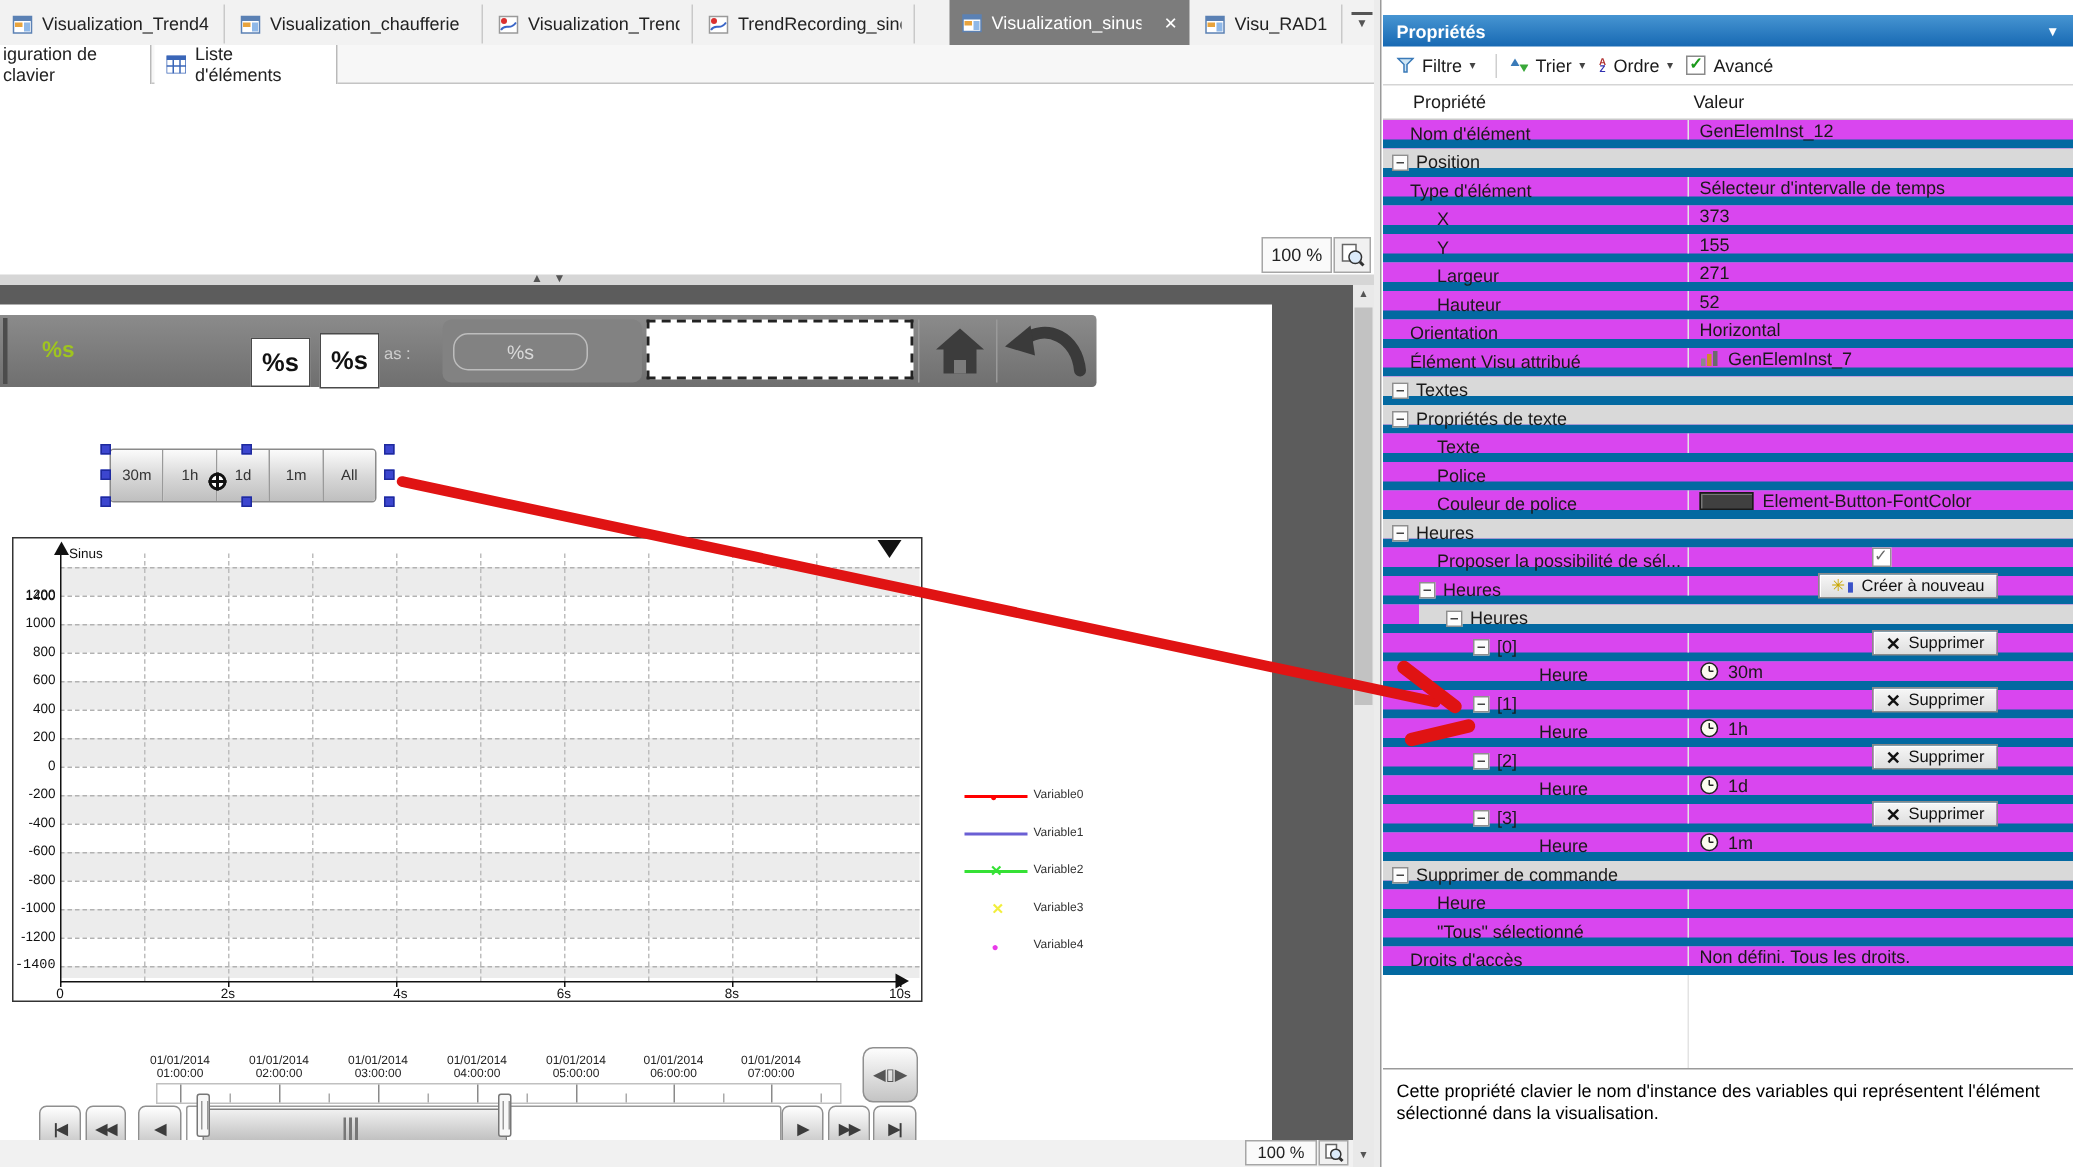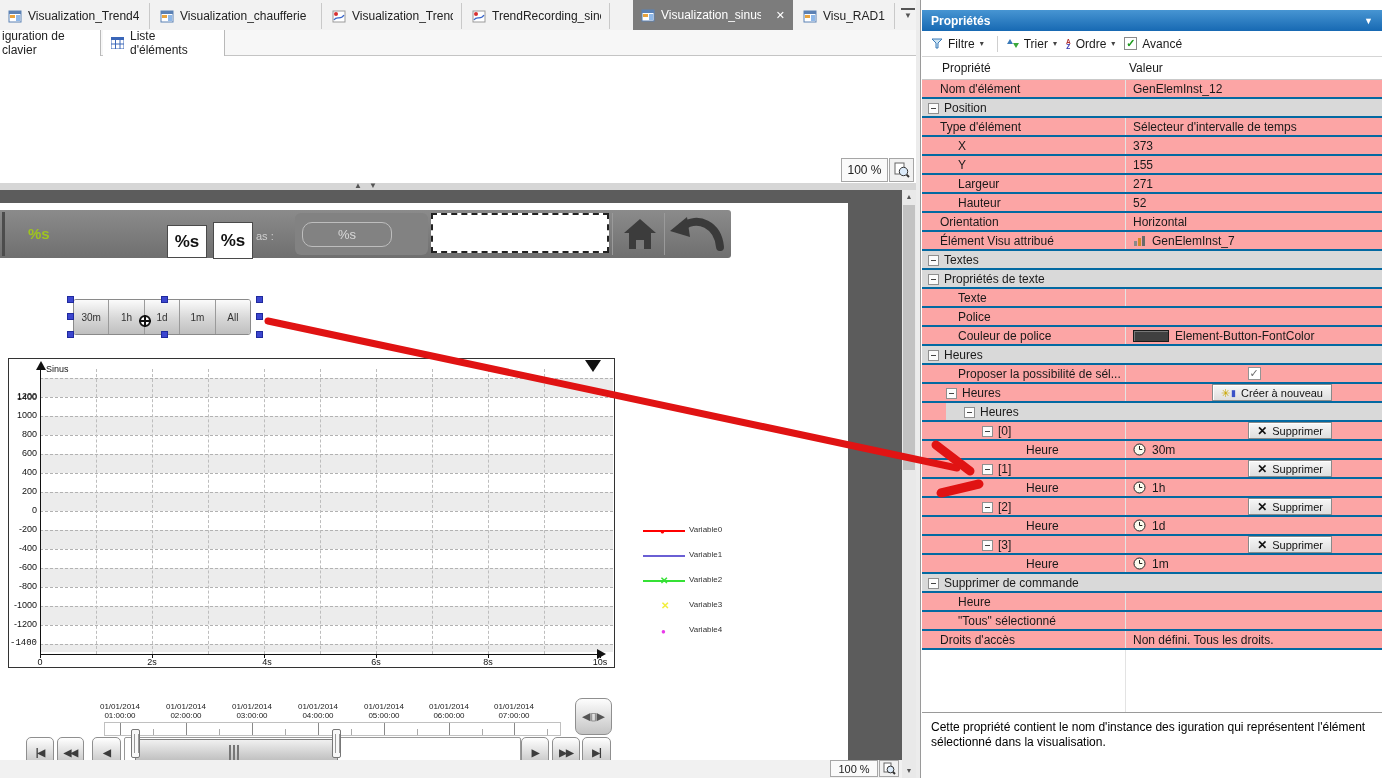--- a/index.html
+++ b/index.html
@@ -131,21 +131,21 @@
   .azbox .a { color:#b03030; } .azbox .z { color:#3030b0; }
   .ckadv { width:13px; height:13px; border:1px solid #8a8a8a; background:#fff; color:#1c9a1c;
         font-size:11px; font-weight:bold; line-height:11px; text-align:center; }
   #ppcols { position:absolute; left:1px; top:57px; right:0; height:23px; border-bottom:1px solid #c9c9c9;
         font-size:12px; color:#1a1a1a; }
   #ppcols span:first-child { position:absolute; left:20px; top:4px; }
   #ppcols span:last-child  { position:absolute; left:207px; top:4px; }
 
   #prows { position:absolute; left:1px; top:80px; right:0; }
   .prow { position:relative; height:19px; font-size:12px; line-height:18px; color:#1a1a1a;
-        background:#fca5a5; border-bottom:2px solid #0369a1; }
+        background:#d946ef; border-bottom:6px solid #0369a1; }
   .prow .band { position:absolute; top:0; right:0; bottom:0; background:#d9d9d9; }
   .cbox { position:absolute; top:4px; width:11px; height:11px; border:1px solid #8f8f8f;
         background:#fcfcfc; z-index:2; }
   .cbox:after { content:""; position:absolute; left:2px; right:2px; top:4px; border-top:1px solid #444; }
   .plbl { position:absolute; top:0; white-space:nowrap; z-index:2; }
   .pval { position:absolute; left:203px; right:0; top:0; height:100%; border-left:1px solid #e3e3e3;
         display:flex; align-items:center; gap:6px; padding-left:7px; }
   .pval.vbtn { justify-content:flex-end; padding-right:50px; }
   .pval.vcheck { justify-content:center; padding:0; }
   .swatch { width:36px; height:12px; background:#404040; border:1px solid #1a1a1a;
@@ -713,21 +713,21 @@
           <div class="pval"></div>
         </div>
         <div class="prow">
           <div class="plbl" style="left: 18px;">Droits d'accès</div>
           <div class="pval">Non défini. Tous les droits.</div>
         </div>
       </div>
     <div id="ppempty">
         <div class="colline"></div>
       </div>
-    <div id="pphelp">Cette propriété contient le nom d'instance des iguration qui représentent l'élément sélectionné dans la visualisation.</div>
+    <div id="pphelp">Cette propriété clavier le nom d'instance des variables qui représentent l'élément sélectionné dans la visualisation.</div>
   </div>
 
   <svg id="arrowsvg" width="1382" height="778" viewBox="0 0 1382 778">
     <line x1="268" y1="321" x2="957" y2="468" stroke="#e01313" stroke-width="7" stroke-linecap="round"></line>
     <line x1="936" y1="445" x2="970" y2="471" stroke="#e01313" stroke-width="9" stroke-linecap="round"></line>
     <line x1="941" y1="493" x2="979" y2="484" stroke="#e01313" stroke-width="9" stroke-linecap="round"></line>
   </svg>
 
 </div>
 

